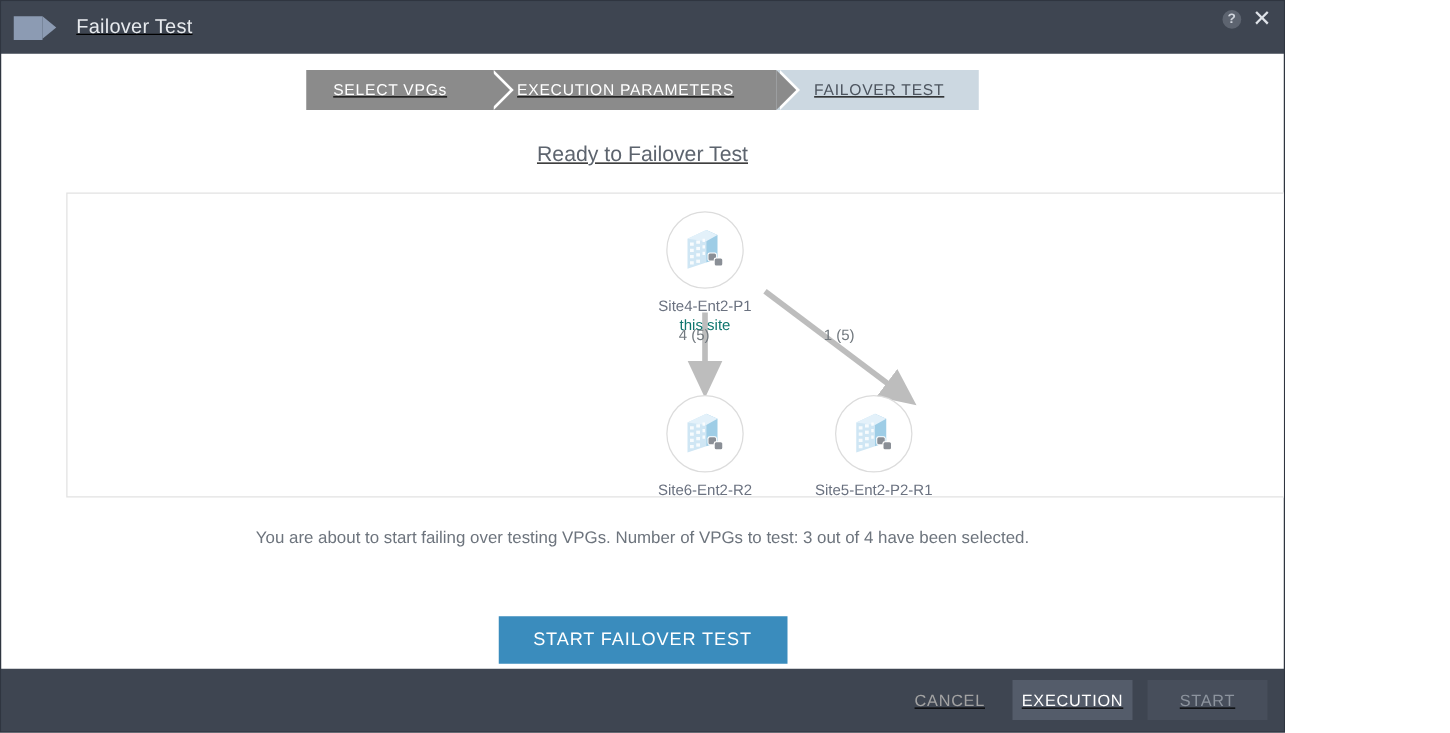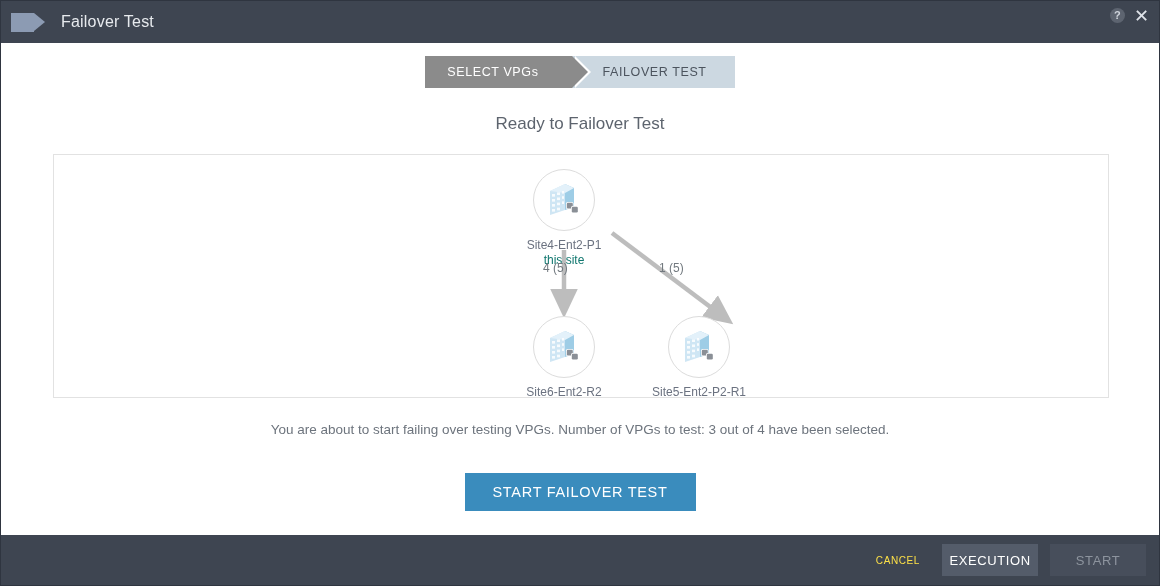--- a/index.html
+++ b/index.html
@@ -9,27 +9,28 @@
   }
   body {
     width: 1160px;
     height: 586px;
     font-family: "Liberation Sans", sans-serif;
     overflow: hidden;
   }
 
   #window {
     position: relative;
-    width: 1160px;
+    width: 1028px;
     height: 586px;
     box-sizing: border-box;
     background: #3e4551;
     border: 1px solid #2f3540;
     display: flex;
     flex-direction: column;
+    text-decoration: underline;
   }
 
   
   #titlebar {
     height: 42px;
     flex: 0 0 42px;
     background: #3e4551;
     display: flex;
     align-items: center;
     padding: 0 12px 0 10px;
@@ -231,21 +232,21 @@
   #description .desc-line {
     color: #6d747d;
     font-size: 13.5px;
     line-height: 26px;
   }
 
   
   #primary-wrap {
     position: absolute;
     left: 0; right: 0;
-    top: 430px;
+    top: 450px;
     display: flex;
     justify-content: center;
   }
   #start-failover-btn {
     background: #3a8cbd;
     color: #ffffff;
     border: none;
     font-size: 14.5px;
     letter-spacing: .7px;
     padding: 0 28px;
@@ -263,22 +264,22 @@
     display: flex;
     align-items: center;
     justify-content: flex-end;
     padding-right: 13px;
     gap: 12px;
     box-sizing: border-box;
   }
   #cancel-button {
     background: transparent;
     border: none;
-    color: #fde047;
-    font-size: 10px;
+    color: #a3a3a3;
+    font-size: 13px;
     letter-spacing: .6px;
     cursor: pointer;
     padding: 6px 10px;
     font-family: "Liberation Sans", sans-serif;
   }
   .nav-btn {
     height: 32px;
     min-width: 96px;
     border: none;
     font-size: 13px;
@@ -311,20 +312,25 @@
       <div class="tb-close">✕</div>
     </div>
   </div>
 
   <div id="content">
 
     <div id="steps">
       <div class="steps-wrap">
         <div class="step done">
           <span class="step-label">SELECT VPGs</span>
+          <span class="notch-gap"></span>
+          <span class="notch"></span>
+        </div>
+        <div class="step done">
+          <span class="step-label">EXECUTION PARAMETERS</span>
           <span class="notch-gap"></span>
           <span class="notch"></span>
         </div>
         <div class="step active">
           <span class="step-label">FAILOVER TEST</span>
         </div>
       </div>
     </div>
 
     <div id="ready-heading">Ready to Failover Test</div>

